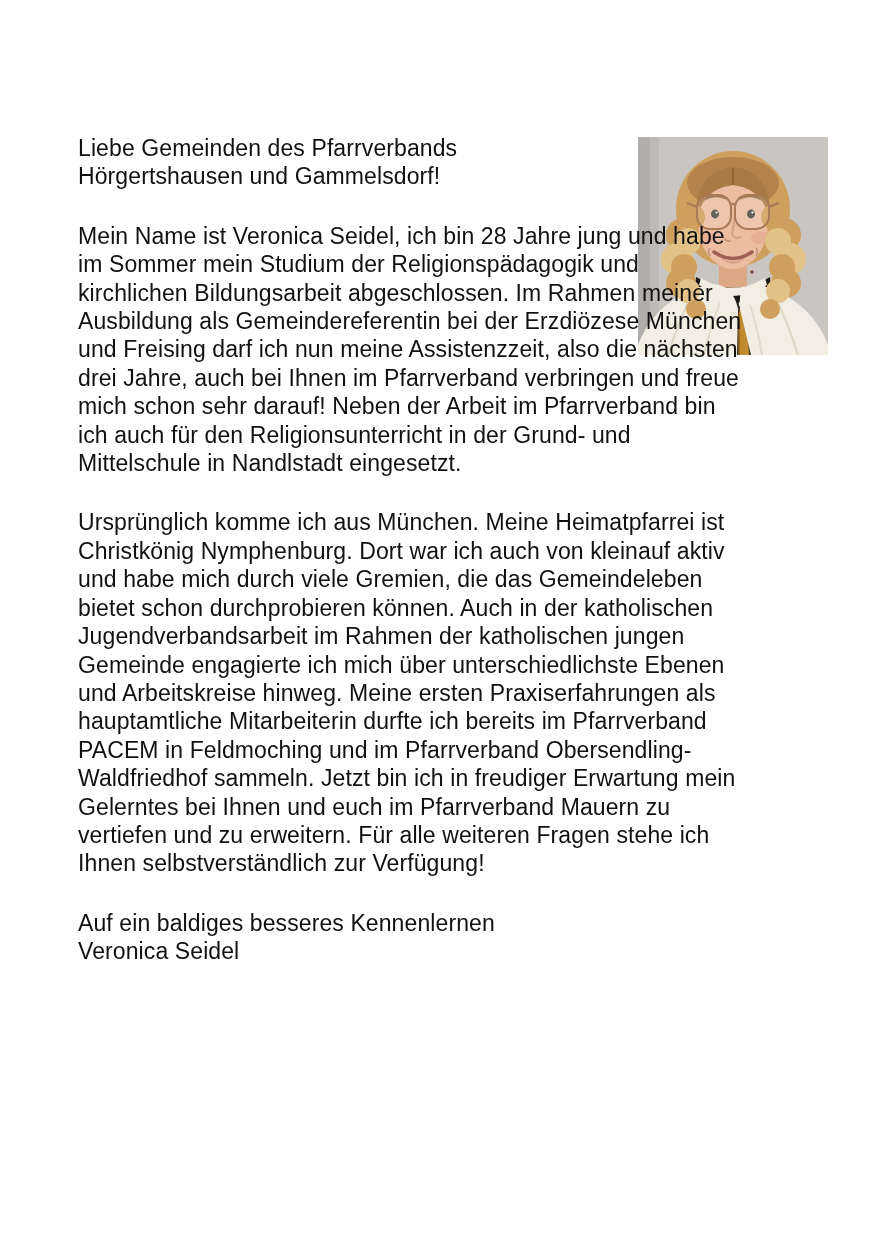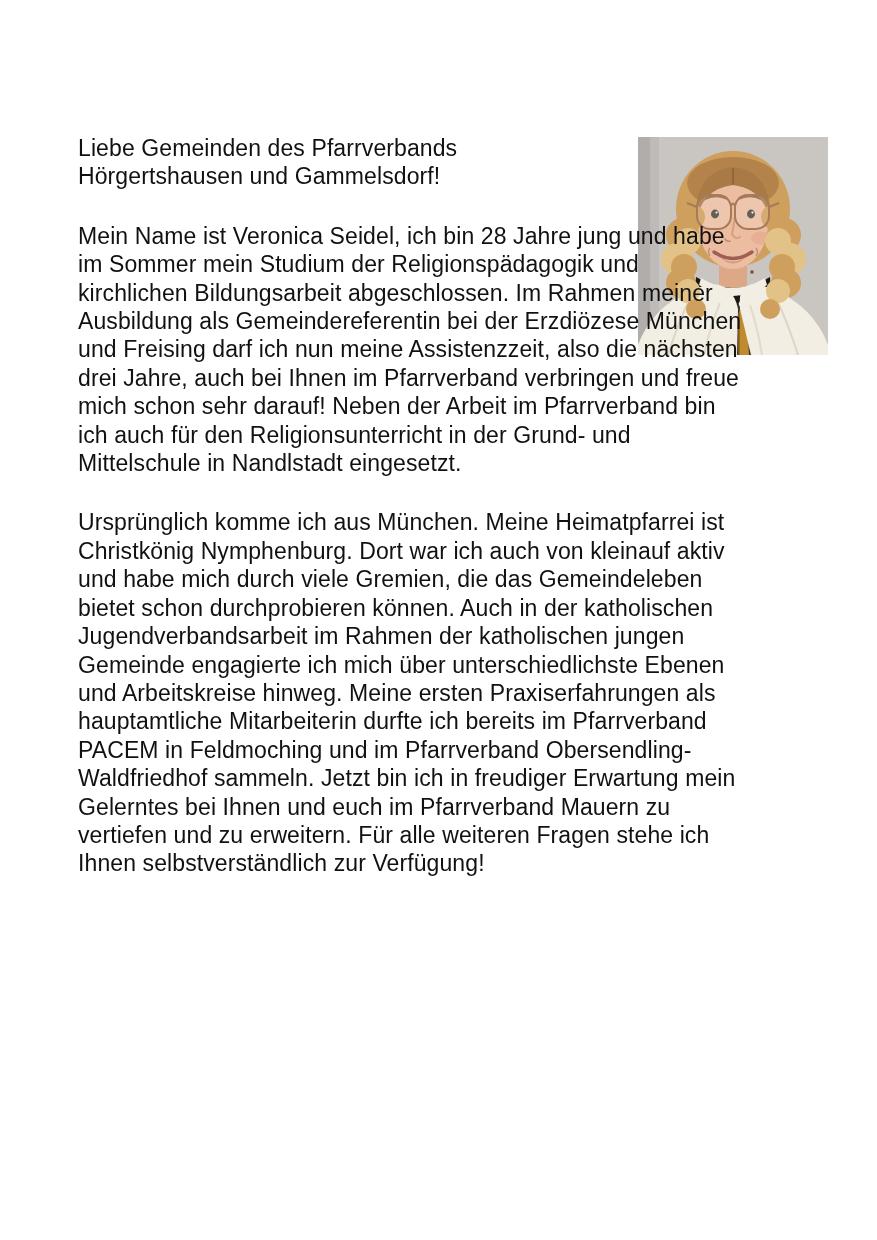--- a/index.html
+++ b/index.html
@@ -145,15 +145,17 @@
 bietet schon durchprobieren können. Auch in der katholischen
 Jugendverbandsarbeit im Rahmen der katholischen jungen
 Gemeinde engagierte ich mich über unterschiedlichste Ebenen
 und Arbeitskreise hinweg. Meine ersten Praxiserfahrungen als
 hauptamtliche Mitarbeiterin durfte ich bereits im Pfarrverband
 PACEM in Feldmoching und im Pfarrverband Obersendling-
 Waldfriedhof sammeln. Jetzt bin ich in freudiger Erwartung mein
 Gelerntes bei Ihnen und euch im Pfarrverband Mauern zu
 vertiefen und zu erweitern. Für alle weiteren Fragen stehe ich
 Ihnen selbstverständlich zur Verfügung!</p>
+    <p>Auf ein baldiges besseres Kennenlernen
+Veronica Seidel</p>
   </div>
 
 </div>
 
 </body></html>

